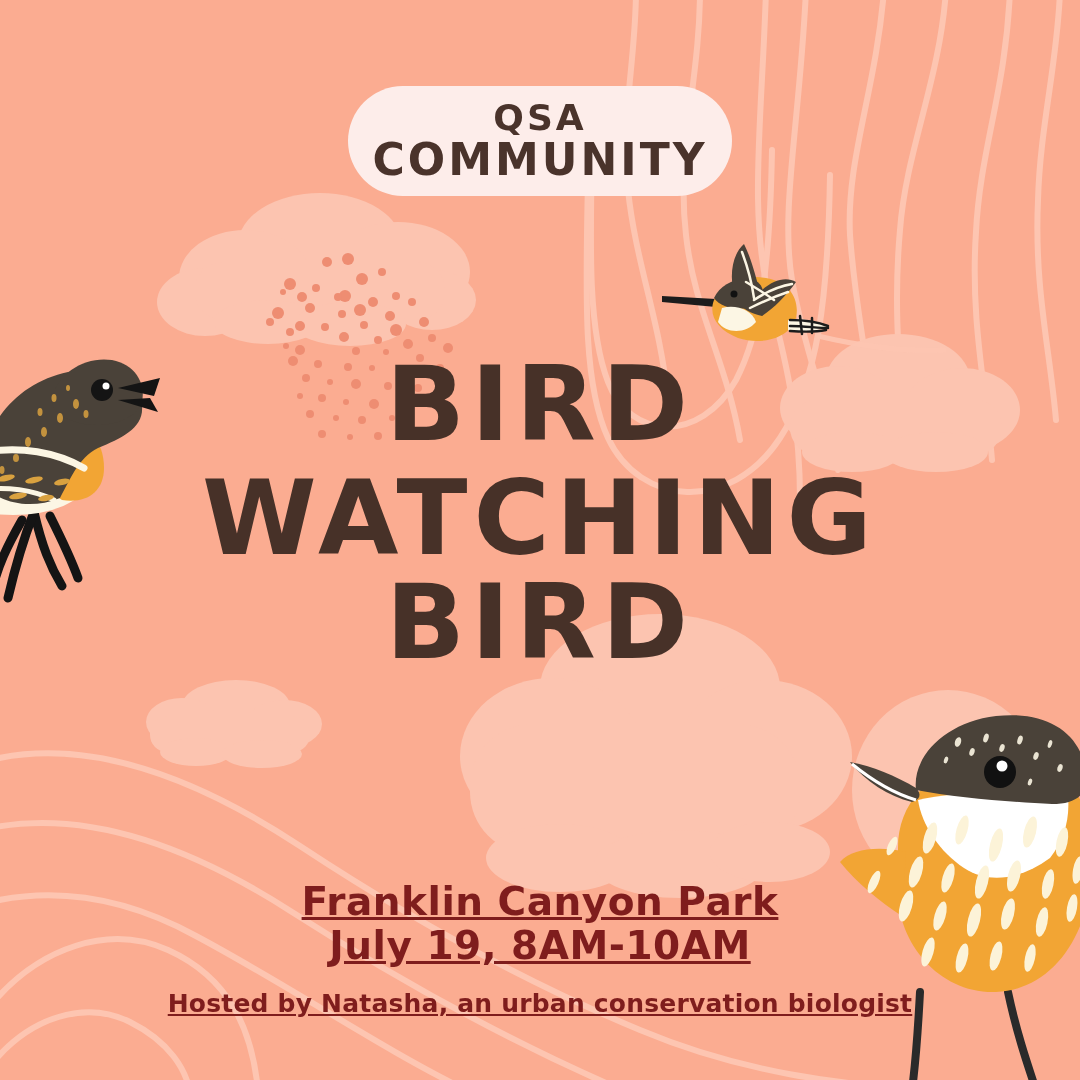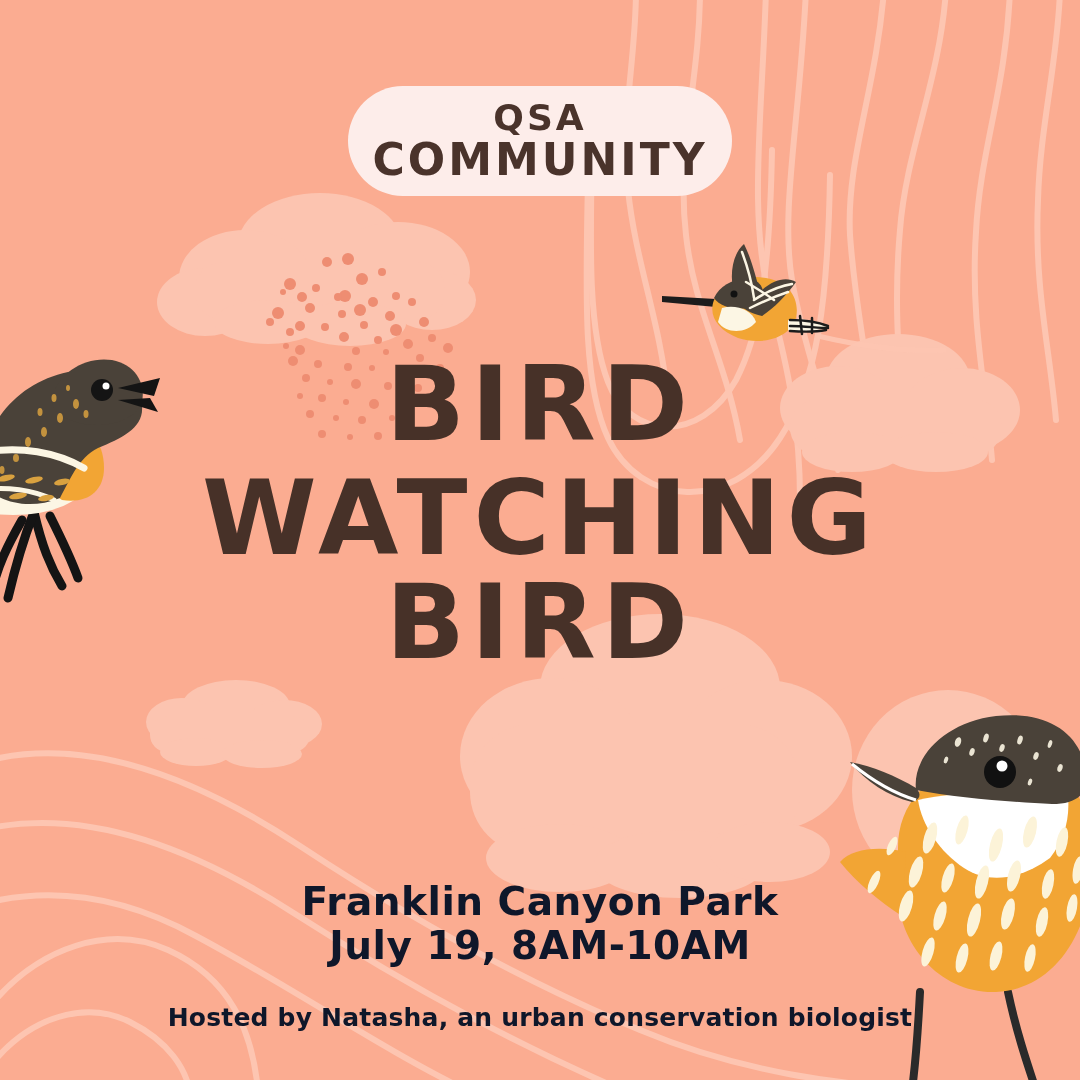--- a/index.html
+++ b/index.html
@@ -74,28 +74,29 @@
   
   #footer {
     position: absolute;
     left: 0;
     top: 880px;
     width: 1080px;
     z-index: 35;
     text-align: center;
   }
   #footer .fline {
-    color: #0f172a;
+    color: #7f1d1d;
     font-family: "DejaVu Sans", sans-serif;
     font-weight: bold;
     display: block;
+    text-decoration: underline;
   }
   #f-venue { font-size: 39px; letter-spacing: 0.5px; line-height: 1.12; }
   #f-date  { font-size: 39px; letter-spacing: 0.5px; line-height: 1.12; }
-  #f-host  { font-size: 25px; letter-spacing: 0.2px; margin-top: 36px; }
+  #f-host  { font-size: 25px; letter-spacing: 0.2px; margin-top: 22px; }
 </style>
 </head>
 <body>
 
 <div id="poster">
 
   <svg class="layer" viewBox="0 0 1080 1080" xmlns="http://www.w3.org/2000/svg" style="z-index:1;">
     <g fill="none" stroke="#FDC5B1" stroke-width="6" stroke-linecap="round">
 
       <path d="M636 -10 C 636 60, 620 120, 628 190 C 636 265, 660 320, 668 400"></path>

